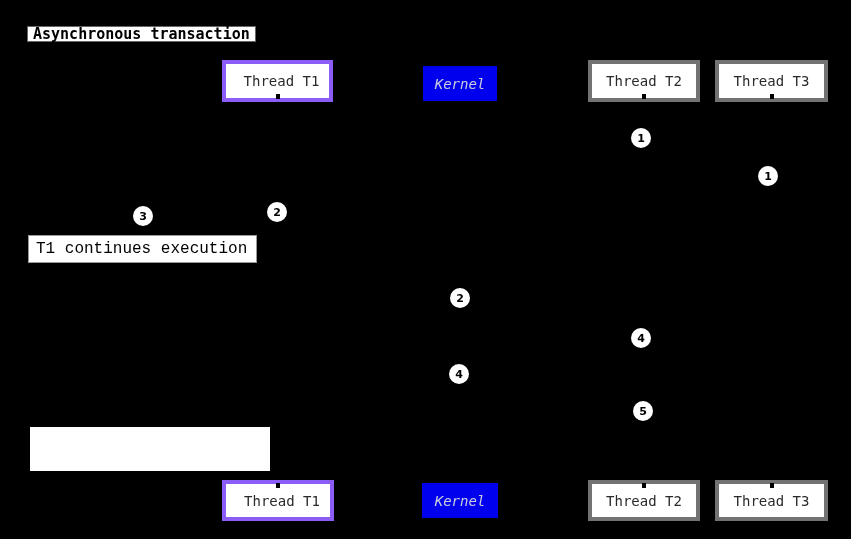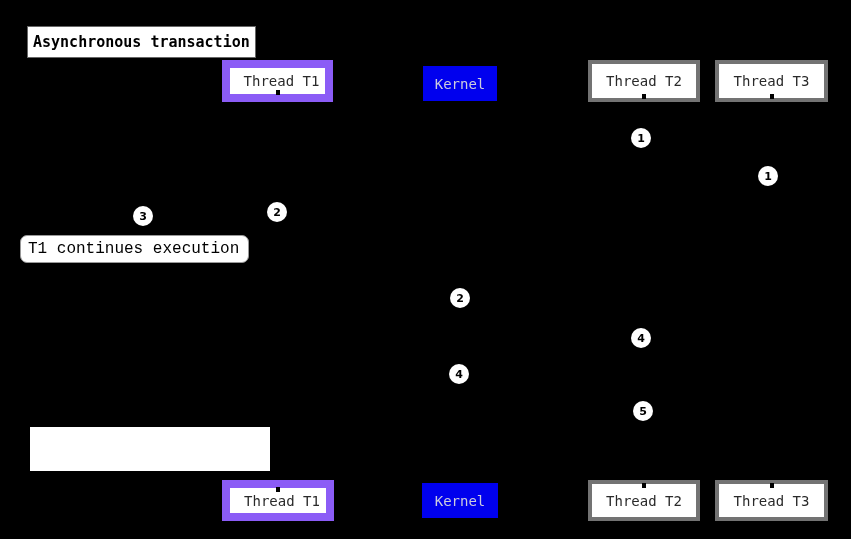--- a/index.html
+++ b/index.html
@@ -11,21 +11,21 @@
     position: relative;
     width: 851px;
     height: 539px;
     background: #000000;
     overflow: hidden;
     font-family: "DejaVu Sans Mono", monospace;
   }
   .title-box {
     position: absolute;
     left: 27px; top: 26px;
-    width: 229px; height: 32px;
+    width: 229px; height: 16px;
     box-sizing: border-box;
     background: #ffffff;
     border: 1px solid #666666;
     color: #000000;
     font: bold 15px "DejaVu Sans Mono", monospace;
     display: flex;
     align-items: center;
     padding: 0 5px;
     white-space: nowrap;
   }
@@ -33,26 +33,27 @@
     position: absolute;
     box-sizing: border-box;
     background: #ffffff;
     color: #2a2a2a;
     font: 14px "DejaVu Sans Mono", monospace;
     display: flex;
     align-items: center;
     justify-content: center;
     white-space: nowrap;
   }
-  .pbox.red  { border: 8px solid #8b5cf6; padding-left: 8px; }
+  .pbox.red  { border: 4px solid #8b5cf6; padding-left: 8px; }
   .pbox.blue { border: 4px solid #737373; }
   .pbox.kernel {
     background: #0000ee;
     color: #ccccdd;
     border: none;
+    font-style: italic;
   }
   
   .stub {
     position: absolute;
     width: 4px; height: 5px;
     background: #000000;
     left: 50%;
     transform: translateX(-50%);
   }
   .stub.bottom { bottom: -1px; }
@@ -108,21 +109,21 @@
 
   <div class="marker" style="left:631px; top:128px;">1</div>
   <div class="marker" style="left:758px; top:166px;">1</div>
   <div class="marker" style="left:133px; top:206px;">3</div>
   <div class="marker" style="left:267px; top:202px;">2</div>
   <div class="marker" style="left:450px; top:288px;">2</div>
   <div class="marker" style="left:631px; top:328px;">4</div>
   <div class="marker" style="left:449px; top:364px;">4</div>
   <div class="marker" style="left:633px; top:401px;">5</div>
 
-  <div class="note" style="left:20px; top:235px; width:229px; height:28px;border-radius:7px;">T1 continues execution</div>
+  <div class="note" style="left:28px; top:235px; width:229px; height:28px;">T1 continues execution</div>
   <div class="note empty" style="left:30px; top:427px; width:240px; height:44px;"></div>
 
   <div class="pbox red" style="left:222px; top:480px; width:112px; height:41px;">
     <span>Thread T1</span>
     <span class="stub top"></span>
   </div>
   <div class="pbox kernel" style="left:422px; top:483px; width:76px; height:35px;">
     <span>Kernel</span>
   </div>
   <div class="pbox blue" style="left:588px; top:480px; width:112px; height:41px;">

